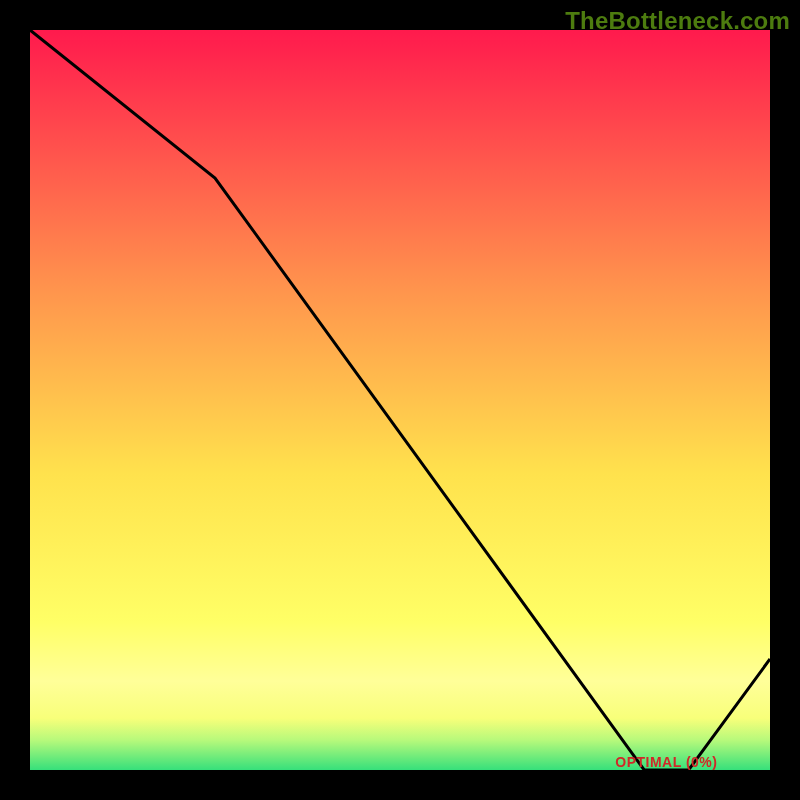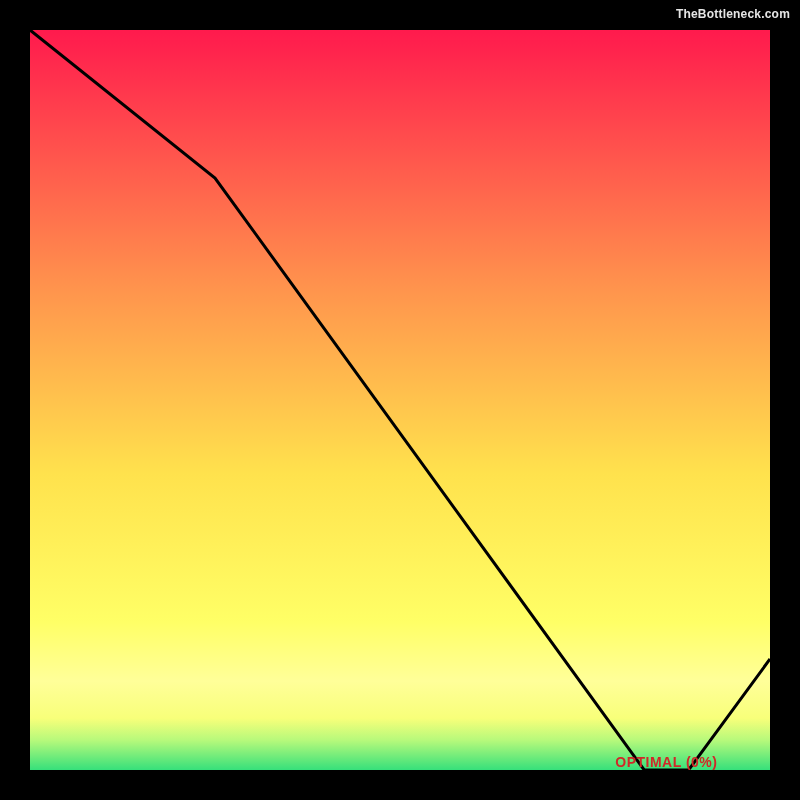--- a/index.html
+++ b/index.html
@@ -14,22 +14,22 @@
   .frame {
     position: relative;
     width: 800px;
     height: 800px;
     background: #000;
   }
   .watermark {
     position: absolute;
     top: 7px;
     right: 10px;
-    color: #e5e5e5;
-    font-size: 12px;
+    color: #4d7c0f;
+    font-size: 24px;
     font-weight: 600;
     letter-spacing: 0.2px;
     user-select: none;
   }
   .plot-area {
     position: absolute;
     left: 30px;
     top: 30px;
     width: 740px;
     height: 740px;

